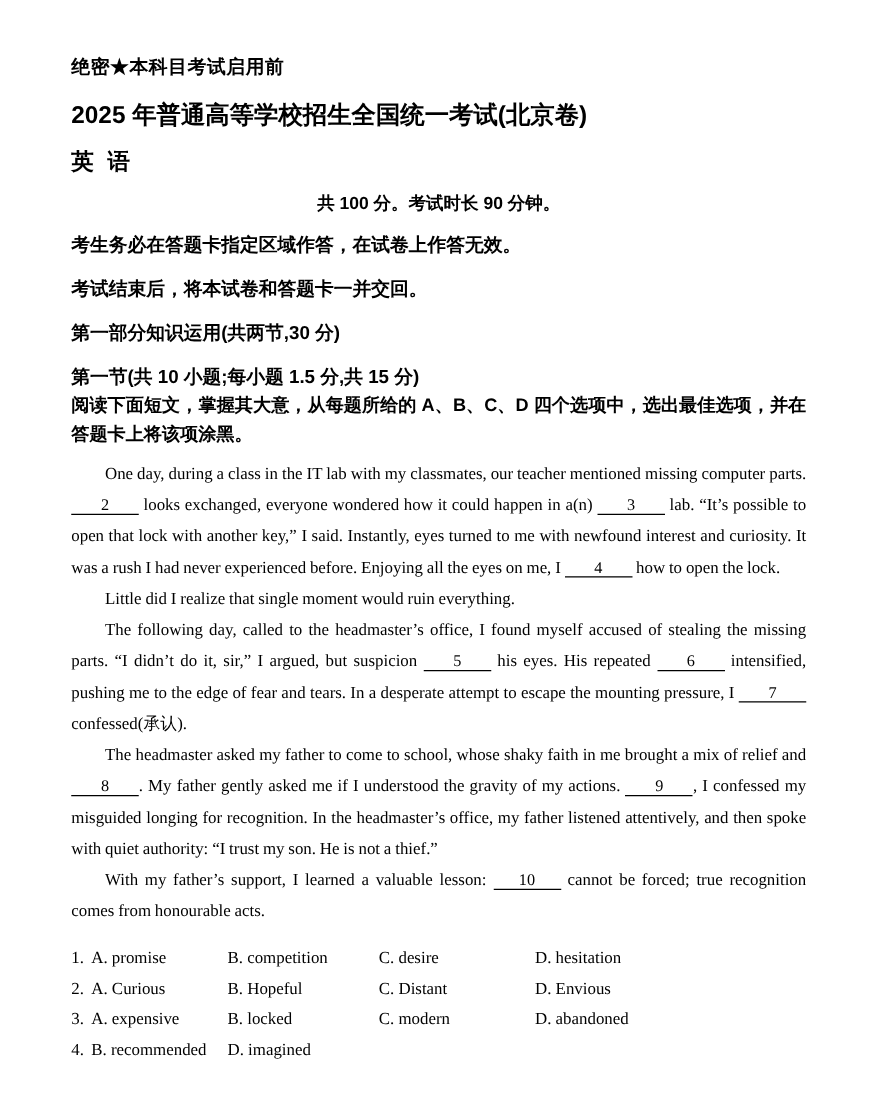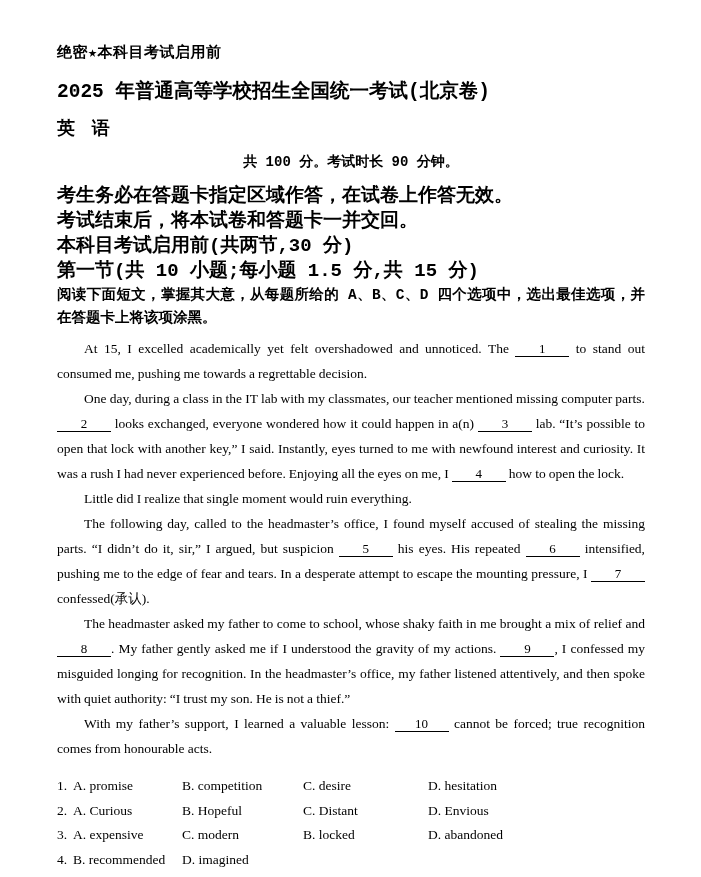--- a/index.html
+++ b/index.html
@@ -10,21 +10,21 @@
     margin: 0 auto;
     background: #ffffff;
     box-sizing: border-box;
     padding: 44px 56px 0 57px;
     overflow: hidden;
     color: #000;
     font-family: "Liberation Serif", serif;
   }
   
   .zh {
-    font-family: Liberation Mono, monospace;
+    font-family: Liberation Sans, sans-serif;
     font-weight: bold;
   }
   .security-notice {
     font-size: 15px;
     line-height: 20px;
     letter-spacing: 0.5px;
   }
   .exam-title {
     margin-top: 15px;
     font-size: 19.5px;
@@ -37,23 +37,23 @@
     line-height: 24px;
     letter-spacing: 3px;
   }
   .score-info {
     margin-top: 11px;
     text-align: center;
     font-size: 14px;
     line-height: 20px;
   }
   .notice-line, .part-heading, .subsection-heading {
-    font-size: 19px;
+    font-size: 15px;
     line-height: 25px;
-    margin-top: 0;
+    margin-top: 10px;
   }
   .notices { margin-top: 12px; }
   .notice-line { margin-bottom: 0; }
   .headings-block { }
   .directions {
     font-size: 14.5px;
     line-height: 23px;
     text-align: justify;
   }
   .passage {
@@ -99,27 +99,26 @@
   <div class="subject-title zh">英 语</div>
 
   <div class="score-info zh">共 100 分。考试时长 90 分钟。</div>
 
   <div class="notices">
     <div class="notice-line zh">考生务必在答题卡指定区域作答，在试卷上作答无效。</div>
     <div class="notice-line zh">考试结束后，将本试卷和答题卡一并交回。</div>
   </div>
 
   <div class="headings-block">
-    <div class="part-heading zh">本科目考试启用前(共两节,30 分)</div>
+    <div class="part-heading zh">第一部分知识运用(共两节,30 分)</div>
     <div class="subsection-heading zh">第一节(共 10 小题;每小题 1.5 分,共 15 分)</div>
     <div class="directions zh">阅读下面短文，掌握其大意，从每题所给的 A、B、C、D 四个选项中，选出最佳选项，并在答题卡上将该项涂黑。</div>
   </div>
 
   <div class="passage">
-    <p>At 15, I excelled academically yet felt overshadowed and unnoticed. The <span class="blank">1</span> to stand out consumed me, pushing me towards a regrettable decision.</p>
     <p>One day, during a class in the IT lab with my classmates, our teacher mentioned missing computer parts. <span class="blank">2</span> looks exchanged, everyone wondered how it could happen in a(n) <span class="blank">3</span> lab. “It’s possible to open that lock with another key,” I said. Instantly, eyes turned to me with newfound interest and curiosity. It was a rush I had never experienced before. Enjoying all the eyes on me, I <span class="blank">4</span> how to open the lock.</p>
     <p>Little did I realize that single moment would ruin everything.</p>
     <p>The following day, called to the headmaster’s office, I found myself accused of stealing the missing parts. “I didn’t do it, sir,” I argued, but suspicion <span class="blank">5</span> his eyes. His repeated <span class="blank">6</span> intensified, pushing me to the edge of fear and tears. In a desperate attempt to escape the mounting pressure, I <span class="blank">7</span> confessed(承认).</p>
     <p>The headmaster asked my father to come to school, whose shaky faith in me brought a mix of relief and <span class="blank">8</span>. My father gently asked me if I understood the gravity of my actions. <span class="blank">9</span>, I confessed my misguided longing for recognition. In the headmaster’s office, my father listened attentively, and then spoke with quiet authority: “I trust my son. He is not a thief.”</p>
     <p>With my father’s support, I learned a valuable lesson: <span class="blank">10</span> cannot be forced; true recognition comes from honourable acts.</p>
   </div>
 
   <div class="questions">
 
     <div class="q-row">
@@ -134,22 +133,22 @@
       <span class="q-cell">2.</span>
       <span class="q-cell">A. Curious</span>
       <span class="q-cell">B. Hopeful</span>
       <span class="q-cell">C. Distant</span>
       <span class="q-cell">D. Envious</span>
     </div>
 
     <div class="q-row">
       <span class="q-cell">3.</span>
       <span class="q-cell">A. expensive</span>
+      <span class="q-cell">B. locked</span>
       <span class="q-cell">C. modern</span>
-      <span class="q-cell">B. locked</span>
       <span class="q-cell">D. abandoned</span>
     </div>
 
     <div class="q-row">
       <span class="q-cell">4.</span>
       <span class="q-cell">B. recommended</span>
       <span class="q-cell">D. imagined</span>
     </div>
 
   </div>

